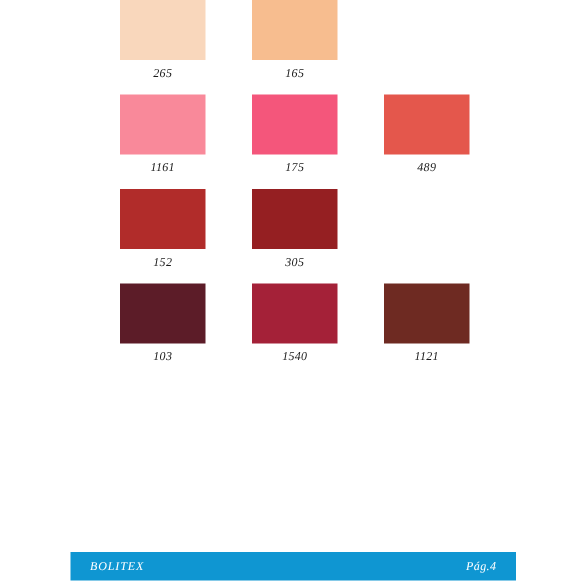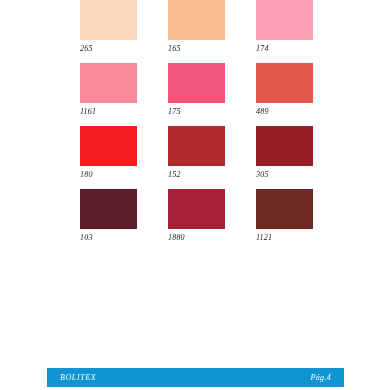--- a/index.html
+++ b/index.html
@@ -36,21 +36,21 @@
     display: flex;
     justify-content: flex-start;
     margin-bottom: 9px;
   }
 
   .swatch-cell {
     width: 57px;
     margin-right: 31px;
     display: flex;
     flex-direction: column;
-    align-items: flex-start;
+    align-items: center;
   }
   .swatch-cell:last-child {
     margin-right: 0;
   }
 
   .swatch-chip {
     width: 57px;
     height: 40px;
     display: block;
   }
@@ -103,64 +103,56 @@
 
     <div class="swatch-row">
       <div class="swatch-cell">
         <span class="swatch-chip" style="background:#f9d7bc;"></span>
         <span class="swatch-label">265</span>
       </div>
       <div class="swatch-cell">
         <span class="swatch-chip" style="background:#f7bd8f;"></span>
         <span class="swatch-label">165</span>
       </div>
-      <div class="swatch-cell">
-        <span class="swatch-chip" style="background:#fb9fb3;"></span>
-        <span class="swatch-label">174</span>
-      </div>
     </div>
 
     <div class="swatch-row">
       <div class="swatch-cell">
         <span class="swatch-chip" style="background:#f9899a;"></span>
         <span class="swatch-label">1161</span>
       </div>
       <div class="swatch-cell">
         <span class="swatch-chip" style="background:#f4567b;"></span>
         <span class="swatch-label">175</span>
       </div>
       <div class="swatch-cell">
         <span class="swatch-chip" style="background:#e4574c;"></span>
         <span class="swatch-label">489</span>
       </div>
     </div>
 
     <div class="swatch-row">
       <div class="swatch-cell">
-        <span class="swatch-chip" style="background:#f41d20;"></span>
-        <span class="swatch-label">180</span>
-      </div>
-      <div class="swatch-cell">
         <span class="swatch-chip" style="background:#b12c2a;"></span>
         <span class="swatch-label">152</span>
       </div>
       <div class="swatch-cell">
         <span class="swatch-chip" style="background:#951f22;"></span>
         <span class="swatch-label">305</span>
       </div>
     </div>
 
     <div class="swatch-row">
       <div class="swatch-cell">
         <span class="swatch-chip" style="background:#5c1c28;"></span>
         <span class="swatch-label">103</span>
       </div>
       <div class="swatch-cell">
         <span class="swatch-chip" style="background:#a42138;"></span>
-        <span class="swatch-label">1880</span>
+        <span class="swatch-label">1540</span>
       </div>
       <div class="swatch-cell">
         <span class="swatch-chip" style="background:#6e2a22;"></span>
         <span class="swatch-label">1121</span>
       </div>
     </div>
 
   </div>
 
   <div id="footer-bar" style="background: rgb(15, 150, 210);">

